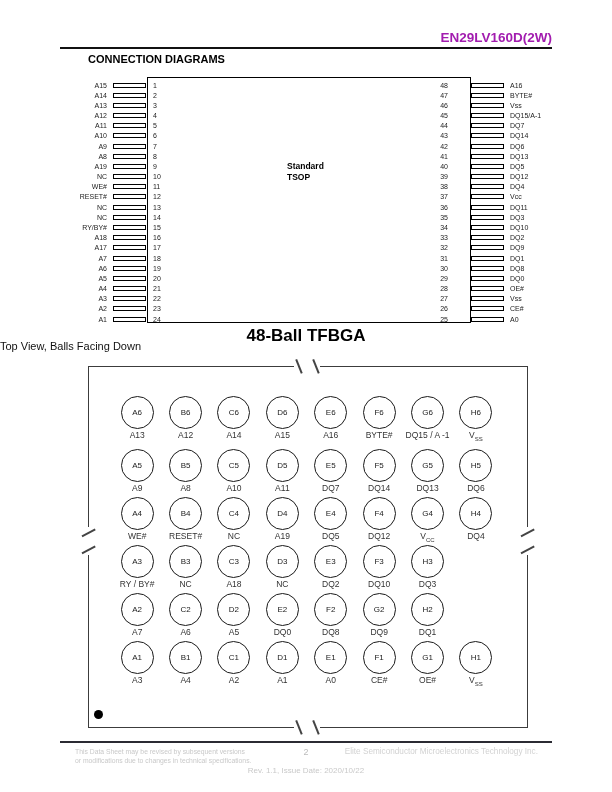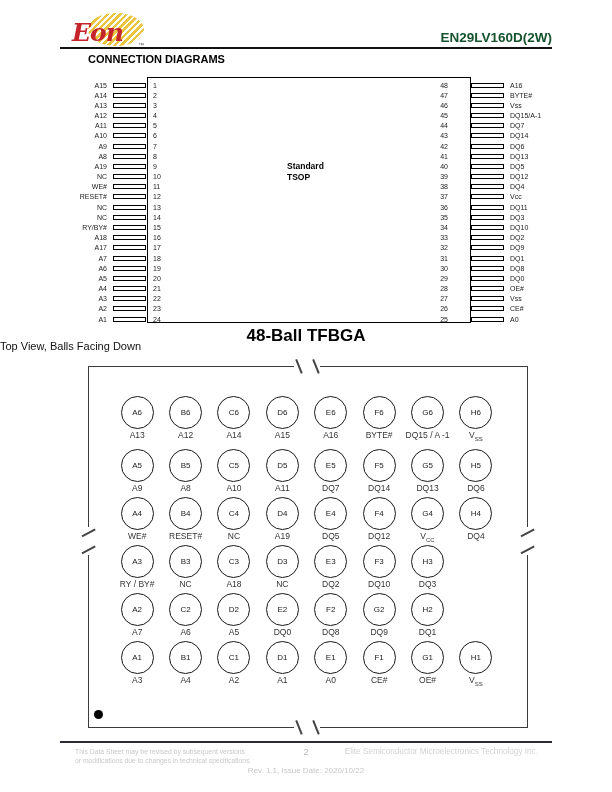--- a/index.html
+++ b/index.html
@@ -16,21 +16,21 @@
     border-radius:50%;
     background:repeating-linear-gradient(135deg,#e9c63e 0 2.5px,#ffffff 2.5px 4.5px);
   }
   .logo-text {
     position:absolute; left:0; top:8px;
     font-family:"DejaVu Serif", serif; font-style:italic; font-weight:bold;
     font-size:25px; color:#c5242b; letter-spacing:-1px; line-height:26px;
   }
   .logo-tm { position:absolute; left:66px; top:30px; font-size:6px; color:#555; }
   .part-number {
-    position:absolute; right:60px; top:30px; font-size:13.5px; font-weight:bold; color:#14532d;
+    position:absolute; right:60px; top:30px; font-size:13.5px; font-weight:bold; color:#a21caf;
   }
   .header-rule { position:absolute; left:60px; top:47px; width:492px; height:2px; background:#111; }
   .section-title { position:absolute; left:88px; top:53px; font-size:11px; font-weight:bold; color:#000; }
 
   
   .tsop-box {
     position:absolute; left:147px; top:77px; width:324px; height:246px;
     border:1px solid #000; background:#fff;
   }
   .tsop-col { position:absolute; top:80px; display:flex; flex-direction:column; }
@@ -92,25 +92,20 @@
                  font-size:9px; color:#bcbcbc; }
   .footer-company { position:absolute; right:74px; top:747px; font-size:8.2px; color:#d2d2d2; }
   .footer-rev { position:absolute; left:0; top:766px; width:612px; text-align:center;
                 font-size:8px; color:#c9c9c9; }
 </style>
 </head>
 <body>
 
 <div class="page">
 
-  <div class="logo">
-    <div class="logo-ball"></div>
-    <div class="logo-text" style="color: rgb(197, 36, 43);">Eon</div>
-    <div class="logo-tm">™</div>
-  </div>
   <div class="part-number">EN29LV160D(2W)</div>
   <div class="header-rule"></div>
   <div class="section-title">CONNECTION DIAGRAMS</div>
 
   <div class="tsop-box"></div>
   <div class="tsop-col left">
       <div class="trow left">
         <span class="plbl">A15</span>
         <span class="prect"></span>
         <span class="pnum">1</span>

